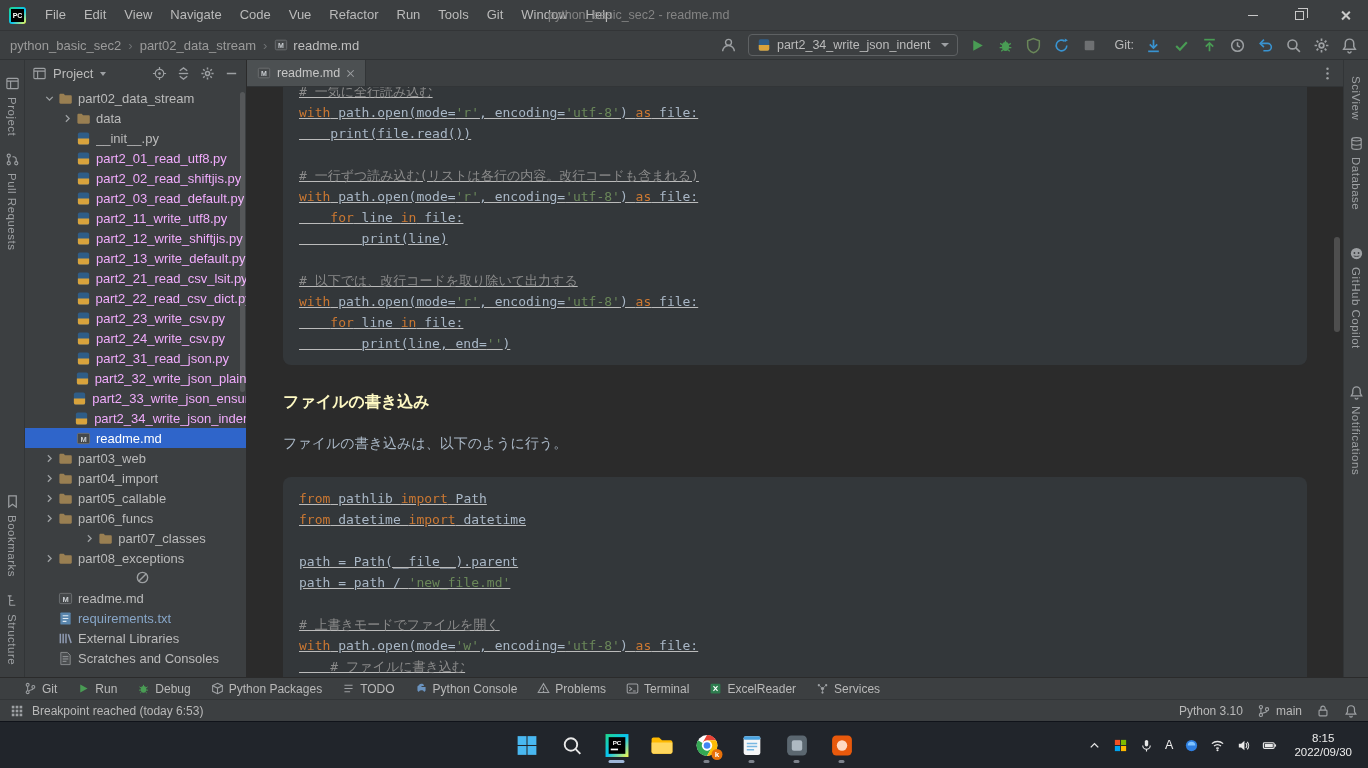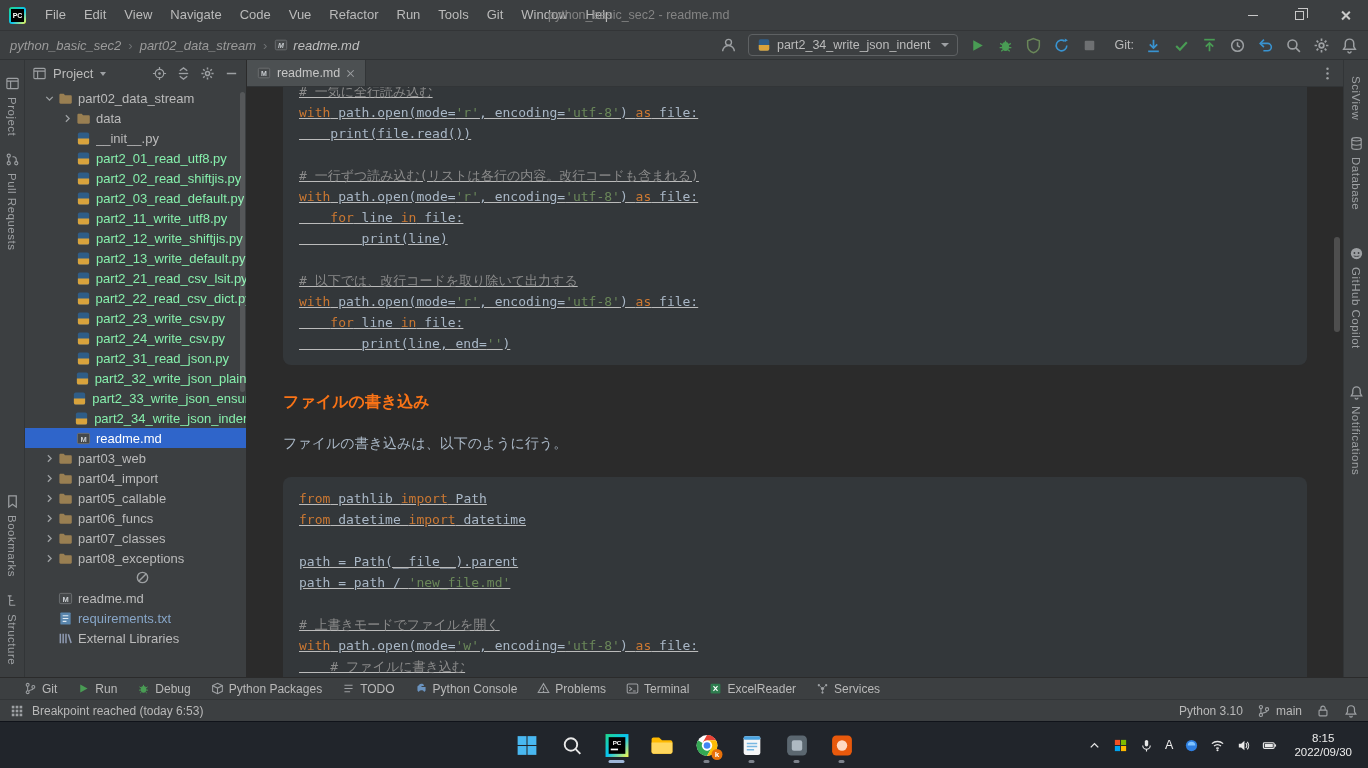--- a/index.html
+++ b/index.html
@@ -23,21 +23,21 @@
 .glyph-restore::before{content:"";position:absolute;top:-4px;left:2px;width:9px;height:9px;
   border-top:1px solid #c8c8c8;border-right:1px solid #c8c8c8;}
 .glyph-close{position:relative;display:block;width:11px;height:11px;}
 .glyph-close::before,.glyph-close::after{content:"";position:absolute;left:5px;top:0;width:1.5px;height:11px;background:#c8c8c8;}
 .glyph-close::before{transform:rotate(45deg);}
 .glyph-close::after{transform:rotate(-45deg);}
 
 
 .toolbar{height:29px;display:flex;align-items:center;background:#3c3f41;border-top:1px solid #333537;padding:0 10px;}
 .crumbs{display:flex;align-items:center;gap:7px;font-size:13px;color:#9b9b9b;}
-.crumb{display:flex;align-items:center;gap:5px;white-space:nowrap;font-style:italic;}
+.crumb{display:flex;align-items:center;gap:5px;white-space:nowrap;}
 .crumb-sep{color:#6f7274;font-size:13px;}
 .crumb-last{color:#bfbfbf;}
 .toolbar-right{margin-left:auto;display:flex;align-items:center;gap:11px;}
 .run-combo{display:flex;align-items:center;gap:6px;border:1px solid #5e6163;border-radius:4px;height:22px;
   padding:0 8px;font-size:12.5px;color:#bbb;}
 .combo-caret{width:0;height:0;border-left:4px solid transparent;border-right:4px solid transparent;
   border-top:4px solid #9da0a3;margin-left:4px;}
 .git-label{font-size:12.5px;color:#bbb;padding-left:6px;}
 .tb-icon{width:17px;height:17px;}
 
@@ -66,21 +66,21 @@
   border-top:4px solid #9da0a3;margin-left:1px;}
 .ph-icons{margin-left:auto;display:flex;gap:9px;align-items:center;}
 .ph-icon{width:15px;height:15px;}
 .tree{flex:1;overflow:hidden;font-size:13px;padding-top:1px;}
 .tree-row{height:20px;display:flex;align-items:center;white-space:nowrap;overflow:hidden;color:#bbb;}
 .tree-row.selected{background:#2f65ca;}
 .tree-row.selected .tree-label{color:#fff;}
 .tree-arrow{width:13px;height:13px;margin-right:2px;}
 .tree-icon{width:15px;height:15px;margin-right:5px;}
 .tree-label{overflow:hidden;white-space:nowrap;}
-.c-y{color:#86efac;}
+.c-y{color:#f0abfc;}
 .c-b{color:#87a6c8;}
 .tree-scroll{position:absolute;right:1px;top:32px;width:5px;height:300px;background:rgba(255,255,255,.13);border-radius:3px;}
 
 
 .editor-col{flex:1;min-width:0;display:flex;flex-direction:column;background:#2b2b2b;}
 .tabbar{height:27px;flex:none;background:#3c3f41;display:flex;align-items:stretch;border-bottom:1px solid #323537;}
 .tab{display:flex;align-items:center;gap:6px;padding:0 10px;background:#4c5052;border-right:1px solid #323537;
   font-size:12.5px;color:#c6c6c6;}
 .tab-close{position:relative;width:9px;height:9px;}
 .tab-close::before,.tab-close::after{content:"";position:absolute;left:4px;top:0;width:1.2px;height:9px;background:#9da0a3;}
@@ -89,21 +89,21 @@
 .tabbar-right{margin-left:auto;display:flex;align-items:center;padding-right:8px;}
 .editor{flex:1;position:relative;overflow:hidden;padding:0 36px;background:#2b2b2b;}
 .code-block{background:#33373a;border-radius:8px;padding:11px 16px;
   font-family:"DejaVu Sans Mono",monospace;font-size:13px;line-height:21px;text-decoration:underline;}
 .code-block.first{margin-top:-17px;}
 .code-line{height:21px;white-space:pre;}
 .seg-k{color:#cc7832;}
 .seg-s{color:#6a8759;}
 .seg-c{color:#8a8a8a;}
 .seg-p{color:#a9b7c6;}
-.md-heading{font-size:16px;font-weight:bold;color:#f97316;margin-top:27px;}
+.md-heading{font-size:16px;font-weight:bold;color:#fef9c3;margin-top:27px;}
 .md-para{font-size:14px;color:#a9b7c6;margin-top:22px;margin-bottom:24px;}
 .editor-scroll{position:absolute;right:3px;top:150px;width:6px;height:95px;background:rgba(255,255,255,.17);border-radius:3px;}
 
 
 .toolwindow-bar{height:22px;background:#3c3f41;border-top:1px solid #2b2b2b;display:flex;align-items:center;padding-left:14px;}
 .twb-item{display:flex;align-items:center;gap:5px;padding:0 10px;font-size:12px;color:#b9b9b9;height:100%;}
 .twb-icon{width:13px;height:13px;}
 .statusbar{height:22px;background:#3c3f41;border-top:1px solid #323537;display:flex;align-items:center;
   padding:0 10px;font-size:12px;color:#b9b9b9;gap:8px;}
 .sb-icon{width:14px;height:14px;}
@@ -595,44 +595,44 @@
                 <path d="M6 4l4 4-4 4" fill="none" stroke="#9da0a3" stroke-width="1.6"></path>
               </svg>
             </span>
             <span class="tree-icon" data-icon="folder">
               <svg viewBox="0 0 16 16">
                 <path d="M1.5 4.2c0-.7.5-1.2 1.2-1.2h3.4l1.4 1.6h6c.7 0 1.2.5 1.2 1.2v6.5c0 .7-.5 1.2-1.2 1.2H2.7c-.7 0-1.2-.5-1.2-1.2z" fill="#997f52"></path>
               </svg>
             </span>
             <span class="tree-label">part06_funcs</span>
           </div>
+          <div class="tree-row" style="padding-left: 18px; justify-content: center;">
+            <span class="tree-arrow" data-icon="arrow-right">
+              <svg viewBox="0 0 16 16">
+                <path d="M6 4l4 4-4 4" fill="none" stroke="#9da0a3" stroke-width="1.6"></path>
+              </svg>
+            </span>
+            <span class="tree-icon" data-icon="folder">
+              <svg viewBox="0 0 16 16">
+                <path d="M1.5 4.2c0-.7.5-1.2 1.2-1.2h3.4l1.4 1.6h6c.7 0 1.2.5 1.2 1.2v6.5c0 .7-.5 1.2-1.2 1.2H2.7c-.7 0-1.2-.5-1.2-1.2z" fill="#997f52"></path>
+              </svg>
+            </span>
+            <span class="tree-label">part07_classes</span>
+          </div>
           <div class="tree-row" style="padding-left: 18px;">
             <span class="tree-arrow" data-icon="arrow-right">
               <svg viewBox="0 0 16 16">
                 <path d="M6 4l4 4-4 4" fill="none" stroke="#9da0a3" stroke-width="1.6"></path>
               </svg>
             </span>
             <span class="tree-icon" data-icon="folder">
               <svg viewBox="0 0 16 16">
                 <path d="M1.5 4.2c0-.7.5-1.2 1.2-1.2h3.4l1.4 1.6h6c.7 0 1.2.5 1.2 1.2v6.5c0 .7-.5 1.2-1.2 1.2H2.7c-.7 0-1.2-.5-1.2-1.2z" fill="#997f52"></path>
               </svg>
             </span>
-            <span class="tree-label">part07_classes</span>
-          </div>
-          <div class="tree-row" style="padding-left: 18px;">
-            <span class="tree-arrow" data-icon="arrow-right">
-              <svg viewBox="0 0 16 16">
-                <path d="M6 4l4 4-4 4" fill="none" stroke="#9da0a3" stroke-width="1.6"></path>
-              </svg>
-            </span>
-            <span class="tree-icon" data-icon="folder">
-              <svg viewBox="0 0 16 16">
-                <path d="M1.5 4.2c0-.7.5-1.2 1.2-1.2h3.4l1.4 1.6h6c.7 0 1.2.5 1.2 1.2v6.5c0 .7-.5 1.2-1.2 1.2H2.7c-.7 0-1.2-.5-1.2-1.2z" fill="#997f52"></path>
-              </svg>
-            </span>
             <span class="tree-label">part08_exceptions</span>
           </div>
           <div class="tree-row" style="padding-left: 18px; flex-direction: column;">
             <span class="tree-arrow"></span>
             <span class="tree-icon" data-icon="ignore-file">
               <svg viewBox="0 0 16 16">
                 <circle cx="8" cy="8" r="5.5" fill="none" stroke="#9da0a2" stroke-width="1.5"></circle>
                 <path d="M4 12L12 4" stroke="#9da0a2" stroke-width="1.5"></path>
               </svg>
             </span>
@@ -660,20 +660,30 @@
           </div>
           <div class="tree-row" style="padding-left: 18px;">
             <span class="tree-arrow"></span>
             <span class="tree-icon" data-icon="lib">
               <svg viewBox="0 0 16 16">
                 <path d="M2.5 3v10M5.5 3v10M8.5 3v10" stroke="#8f9bb3" stroke-width="1.6" fill="none"></path>
                 <path d="M11 3.5l3 9.2" stroke="#8f9bb3" stroke-width="1.6" fill="none"></path>
               </svg>
             </span>
             <span class="tree-label">External Libraries</span>
+          </div>
+          <div class="tree-row" style="padding-left: 18px;">
+            <span class="tree-arrow"></span>
+            <span class="tree-icon" data-icon="scratch">
+              <svg viewBox="0 0 16 16">
+                <path d="M3 1.5h7l3 3v10H3z" fill="#4c4f51" stroke="#8a8d8f"></path>
+                <path d="M5 6h6M5 8.5h6M5 11h4" stroke="#9a9da0" stroke-width="1" fill="none"></path>
+              </svg>
+            </span>
+            <span class="tree-label">Scratches and Consoles</span>
           </div>
         </div>
       <div class="tree-scroll"></div>
     </div>
 
     <div class="editor-col">
       <div class="tabbar">
         <div class="tab">
           <span class="icon-14" data-icon="md-file">
               <svg viewBox="0 0 16 16">

